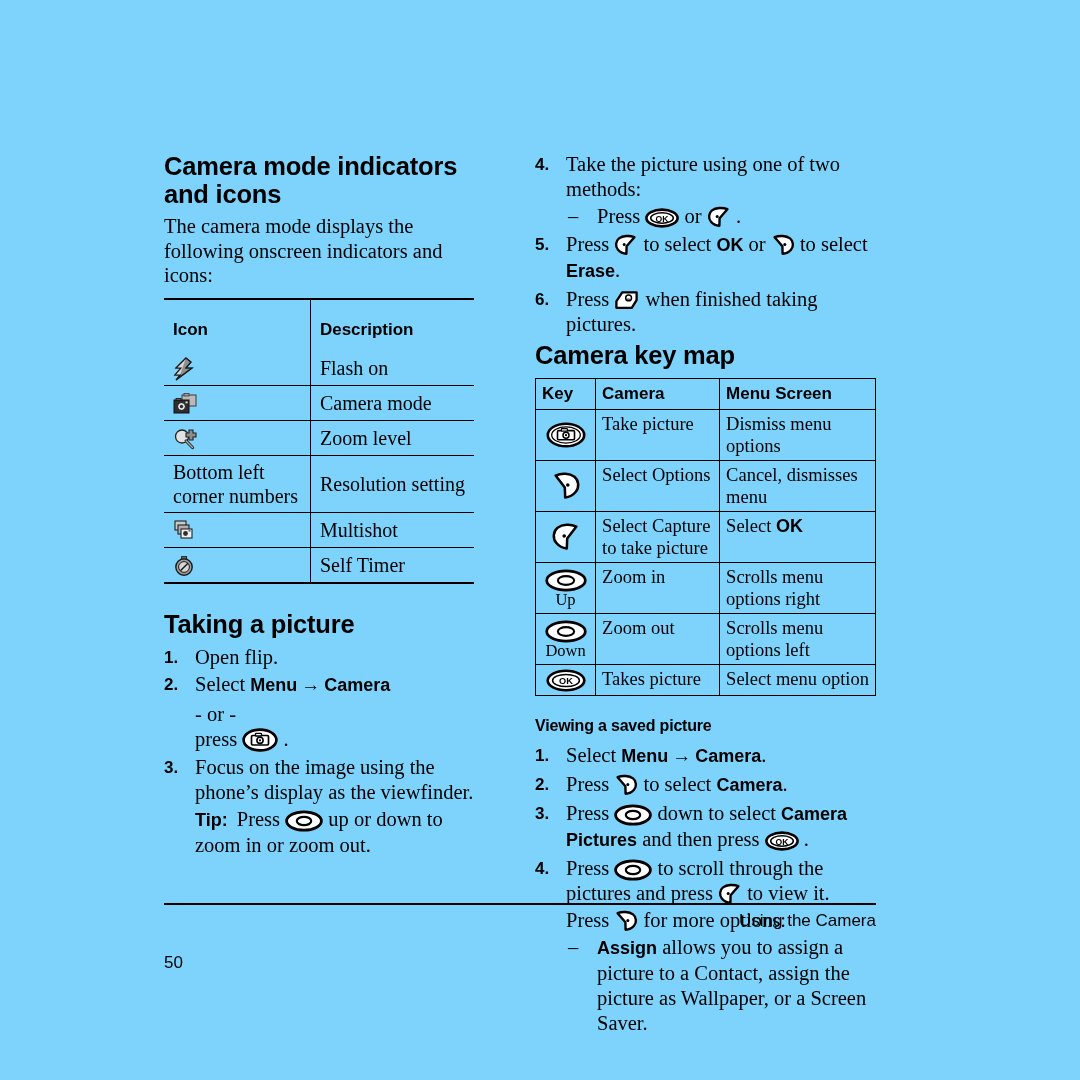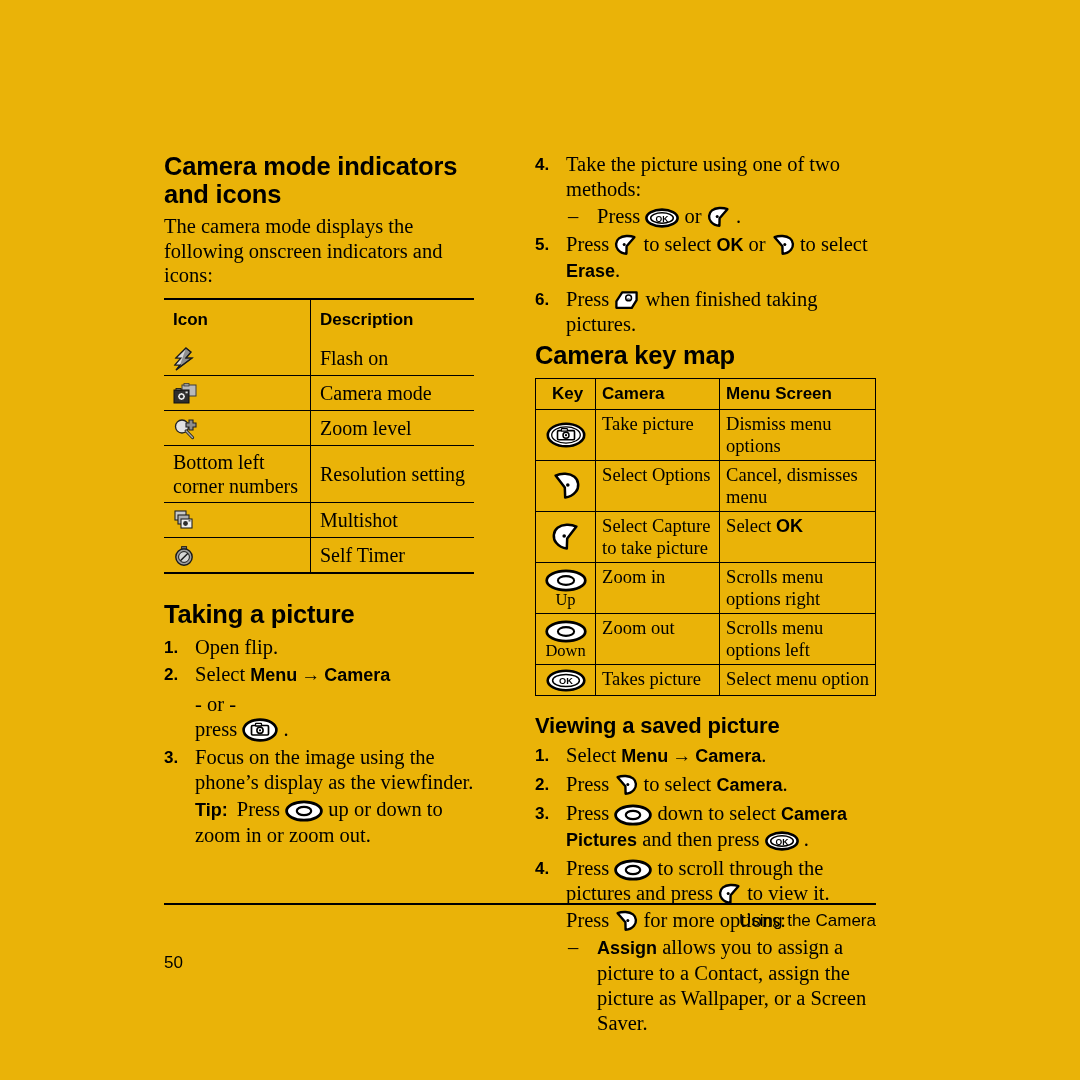--- a/index.html
+++ b/index.html
@@ -5,21 +5,21 @@
 <style>
   html, body {
     margin: 0;
     padding: 0;
     background: #ffffff;
   }
   .page {
     position: relative;
     width: 1080px;
     height: 1080px;
-    background: #eab308;
+    background: #7dd3fc;
     font-family: "Liberation Serif", "DejaVu Serif", serif;
     color: #000000;
     overflow: hidden;
   }
   .cols {
     position: absolute;
     left: 164px;
     top: 152px;
     width: 712px;
   }
@@ -106,21 +106,21 @@
     font-size: 20px;
     line-height: 24px;
     text-align: left;
     vertical-align: middle;
   }
   table.icons tr:last-child th, table.icons tr:last-child td { border-bottom: none; }
   table.icons thead th {
     font-family: "Liberation Sans", "DejaVu Sans", sans-serif;
     font-weight: bold;
     font-size: 17px;
-    padding-top: 8px;
+    padding-top: 18px;
     padding-bottom: 9px;
   }
   table.icons .c1 { width: 147px; border-right: 1.4px solid #000; }
   table.icons .c2 { width: 163px; }
 
   
   table.keymap {
     width: 341px;
     border: 1.6px solid #000;
   }
@@ -400,21 +400,21 @@
           </span>
           <span>when finished taking pictures.</span>
         </div>
       </div>
 
       <h1 class="sec" style="margin-top:4px;margin-bottom:8px;">Camera key map</h1>
 
       <table class="keymap">
         <thead>
           <tr>
-            <th class="kcell" style="text-align:center;padding-left:6px;">Key</th>
+            <th class="kcell" style="text-align:left;padding-left:6px;">Key</th>
             <th class="c-cam">Camera</th>
             <th class="c-menu">Menu Screen</th>
           </tr>
         </thead>
         <tbody>
           <tr>
             <td class="kcell">
               <span class="sicon">
                 <svg width="40" height="26" viewBox="0 0 40 26" aria-hidden="true">
                   <ellipse cx="20" cy="13" rx="18.2" ry="11.3" fill="#fff" stroke="#000" stroke-width="2.6"></ellipse>
@@ -493,21 +493,21 @@
                   <text x="20" y="15" text-anchor="middle" font-family="Liberation Sans, DejaVu Sans, sans-serif" font-size="9.2" font-weight="bold" fill="#000">OK</text>
                 </svg>
               </span>
             </td>
             <td class="c-cam">Takes picture</td>
             <td class="c-menu">Select menu option</td>
           </tr>
         </tbody>
       </table>
 
-      <h1 class="sec" style="font-size:22px;line-height:25px;margin-top:17px;margin-bottom:5px;">Viewing a saved picture</h1>
+      <h1 class="sec" style="font-size:16px;line-height:25px;margin-top:17px;margin-bottom:5px;">Viewing a saved picture</h1>
 
       <div class="steps">
 
         <div class="step">
           <span class="num">1.</span>
           <span>Select </span><span class="b">Menu</span><span class="arrow" style="padding:0 4px;">→</span><span class="b">Camera</span><span>.</span>
         </div>
 
         <div class="step" style="margin-top:3px;">
           <span class="num">2.</span>

